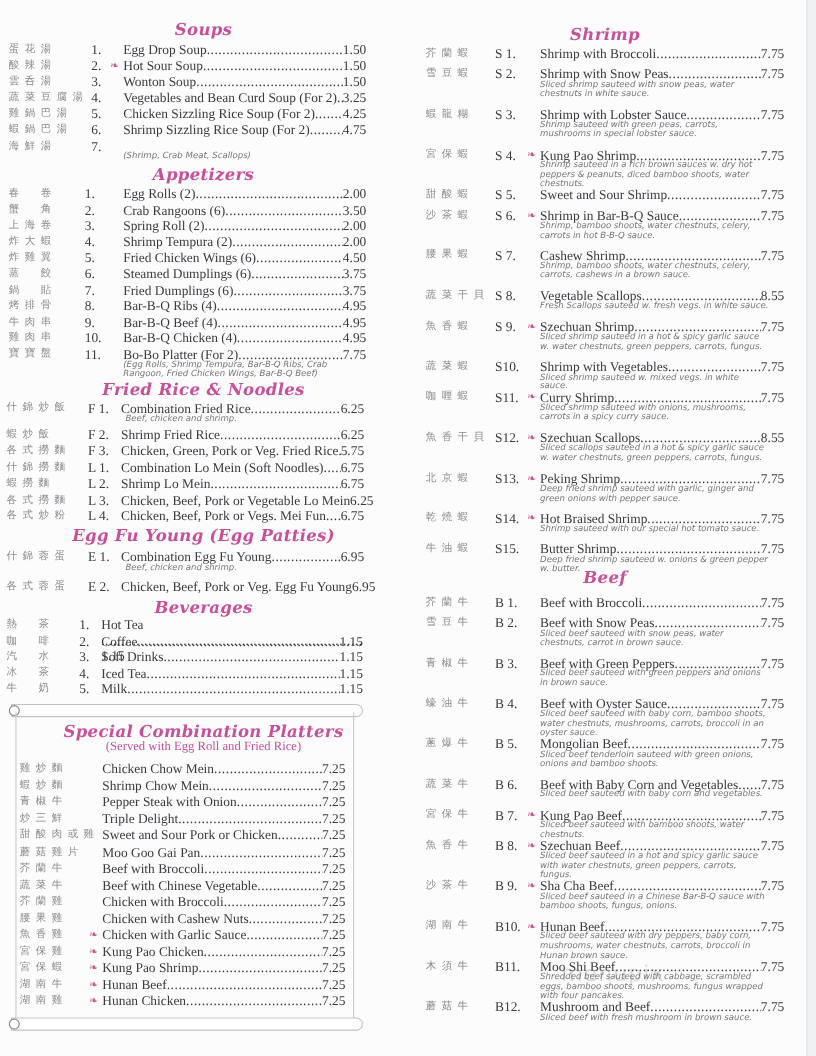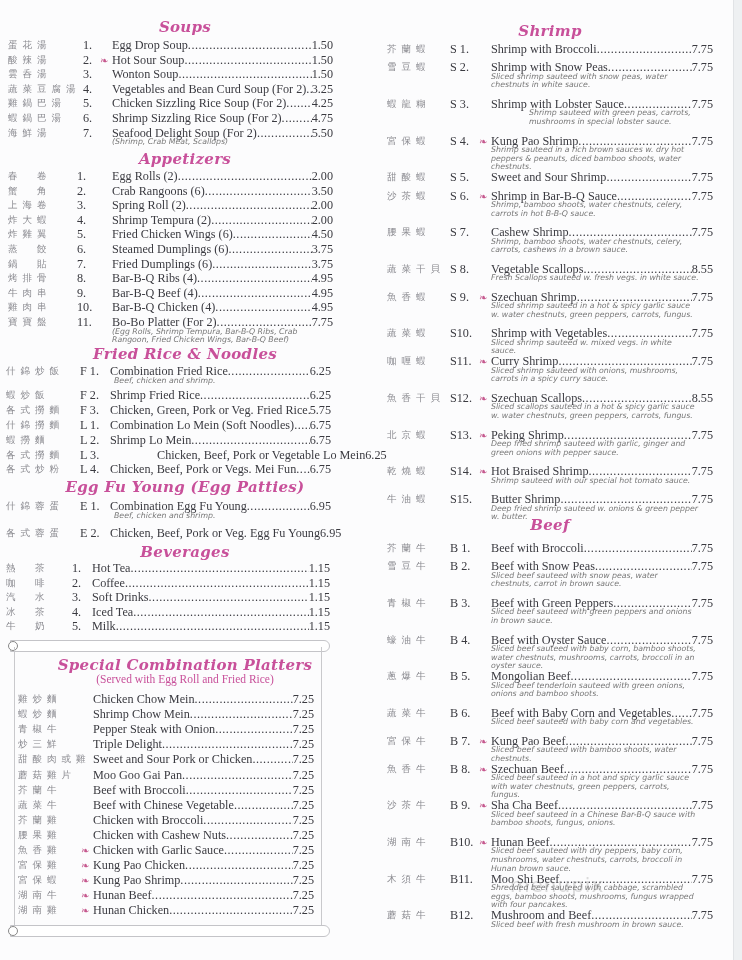--- a/index.html
+++ b/index.html
@@ -108,25 +108,20 @@
         <span class="num" style="left: 83px;">6.</span>
         <span class="name" style="left: 112px; width: 221px;">
           <span class="label">Shrimp Sizzling Rice Soup (For 2)</span>
           <span class="dots"></span>
           <span class="price">4.75</span>
         </span>
       </div>
       <div class="row" style="top: 125.6px; left: 0px; width: 370px;">
         <span class="cn" style="left: 8px;">海鮮湯</span>
         <span class="num" style="left: 83px;">7.</span>
-        <span class="name" style="left: 112px; width: 221px;">
-          <span class="label">Seafood Delight Soup (For 2)</span>
-          <span class="dots"></span>
-          <span class="price">5.50</span>
-        </span>
       </div>
       <div class="desc" style="left: 112px; top: 138.2px; width: 207px;">(Shrimp, Crab Meat, Scallops)</div>
     </div>
 
   <div class="sec-title" style="left:110px;top:150px;width:150px;">Appetizers</div>
   <div id="apps">
       <div class="row" style="top: 169px; left: 0px; width: 370px;">
         <span class="cn" style="left: 8px;">春　卷</span>
         <span class="num" style="left: 77px;">1.</span>
         <span class="name" style="left: 112px; width: 221px;">
@@ -272,21 +267,21 @@
         <span class="num" style="left: 80px;">L 2.</span>
         <span class="name" style="left: 110px; width: 221px;">
           <span class="label">Shrimp Lo Mein</span>
           <span class="dots"></span>
           <span class="price">6.75</span>
         </span>
       </div>
       <div class="row" style="top: 447.6px; left: 0px; width: 370px;">
         <span class="cn" style="left: 6px;">各式撈麵</span>
         <span class="num" style="left: 80px;">L 3.</span>
-        <span class="name" style="left: 110px; width: 221px; margin-left: 47px;">
+        <span class="name" style="left: 110px; width: 221px;">
           <span class="label">Chicken, Beef, Pork or Vegetable Lo Mein</span>
           <span class="dots"></span>
           <span class="price">6.25</span>
         </span>
       </div>
       <div class="row" style="top: 462.4px; left: 0px; width: 370px;">
         <span class="cn" style="left: 6px;">各式炒粉</span>
         <span class="num" style="left: 80px;">L 4.</span>
         <span class="name" style="left: 110px; width: 221px;">
           <span class="label">Chicken, Beef, Pork or Vegs. Mei Fun</span>
@@ -317,21 +312,21 @@
           <span class="price">6.95</span>
         </span>
       </div>
     </div>
 
   <div class="sec-title" style="left:110px;top:543px;width:150px;">Beverages</div>
   <div id="bev">
       <div class="row" style="top: 561px; left: 0px; width: 370px;">
         <span class="cn" style="left: 6px;">熱　茶</span>
         <span class="num" style="left: 72px;">1.</span>
-        <span class="name" style="left: 92px; width: 238px;">
+        <span class="name" style="left: 92px; width: 238px; flex-direction: column;">
           <span class="label">Hot Tea</span>
           <span class="dots"></span>
           <span class="price">1.15</span>
         </span>
       </div>
       <div class="row" style="top: 575.6px; left: 0px; width: 370px;">
         <span class="cn" style="left: 6px;">咖　啡</span>
         <span class="num" style="left: 72px;">2.</span>
         <span class="name" style="left: 92px; width: 238px;">
           <span class="label">Coffee</span>
@@ -529,21 +524,21 @@
       <div class="desc" style="left: 116px; top: 72.8px; width: 208px;">Sliced shrimp sauteed with snow peas, water chestnuts in white sauce.</div>
       <div class="row" style="top: 97px; left: 0px; width: 367px;">
         <span class="cn" style="left: 12px;">蝦龍糊</span>
         <span class="num" style="left: 75px;">S 3.</span>
         <span class="name" style="left: 116px; width: 222px;">
           <span class="label">Shrimp with Lobster Sauce</span>
           <span class="dots"></span>
           <span class="price">7.75</span>
         </span>
       </div>
-      <div class="desc" style="left: 116px; top: 109.4px; width: 208px; margin-left: 38px;">Shrimp sauteed with green peas, carrots, mushrooms in special lobster sauce.</div>
+      <div class="desc" style="left: 116px; top: 109.4px; width: 208px;">Shrimp sauteed with green peas, carrots, mushrooms in special lobster sauce.</div>
       <div class="row" style="top: 133.6px; left: 0px; width: 367px;">
         <span class="cn" style="left: 12px;">宮保蝦</span>
         <span class="num" style="left: 75px;">S 4.</span>
         <span class="pep" style="left: 104px;">❧</span>
         <span class="name" style="left: 116px; width: 222px;">
           <span class="label">Kung Pao Shrimp</span>
           <span class="dots"></span>
           <span class="price">7.75</span>
         </span>
       </div>

